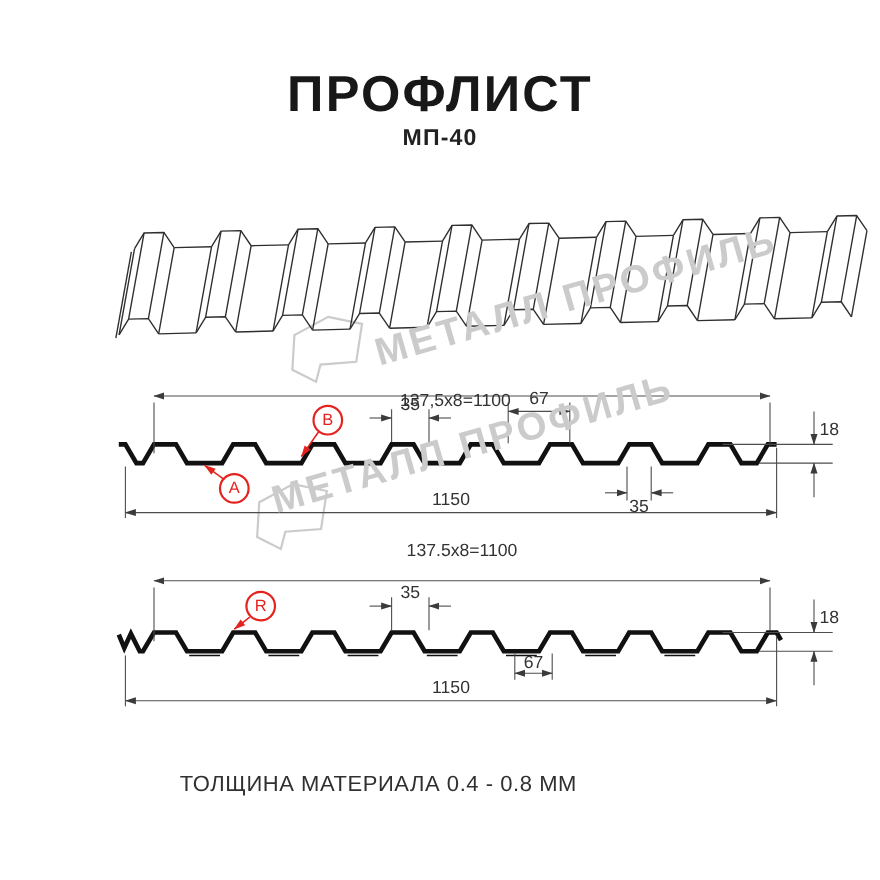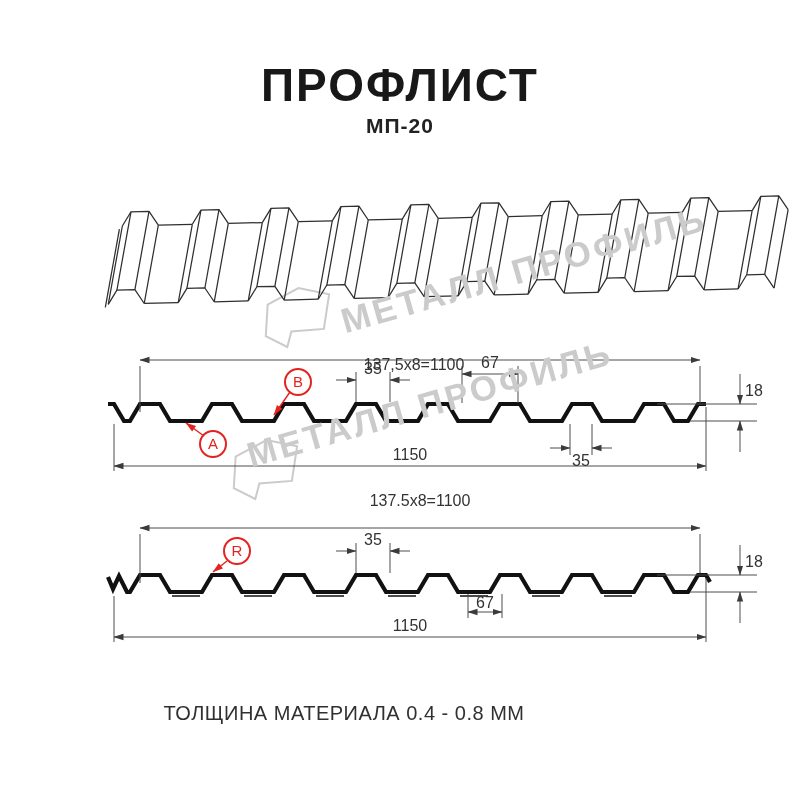--- a/index.html
+++ b/index.html
@@ -122,21 +122,21 @@
       <g class="red">
         <line x1="227" y1="561" x2="213" y2="572" marker-end="url(#mR)"></line>
       </g>
     </g>
   </svg>
 
   <div class="wmtext" style="left:342px;top:302px;">МЕТАЛЛ ПРОФИЛЬ</div>
   <div class="wmtext" style="left:248px;top:436px;">МЕТАЛЛ ПРОФИЛЬ</div>
 
   <div class="ttl">ПРОФЛИСТ</div>
-  <div class="sub">МП-20</div>
+  <div class="sub">МП-40</div>
 
   <div class="dimtxt" style="left:339px;top:340px;width:150px;margin-top:16px;">137,5x8=1100</div>
   <div class="dimtxt" style="left:355px;top:360px;width:36px;">35</div>
   <div class="dimtxt" style="left:472px;top:354px;width:36px;">67</div>
   <div class="dimtxt" style="left:563px;top:452px;width:36px;">35</div>
   <div class="dimtxt" style="left:745px;top:382px;">18</div>
   <div class="dimtxt" style="left:350px;top:446px;width:120px;">1150</div>
   <div class="badge" style="left:199px;top:430px;">A</div>
   <div class="badge" style="left:284px;top:368px;">B</div>
 

